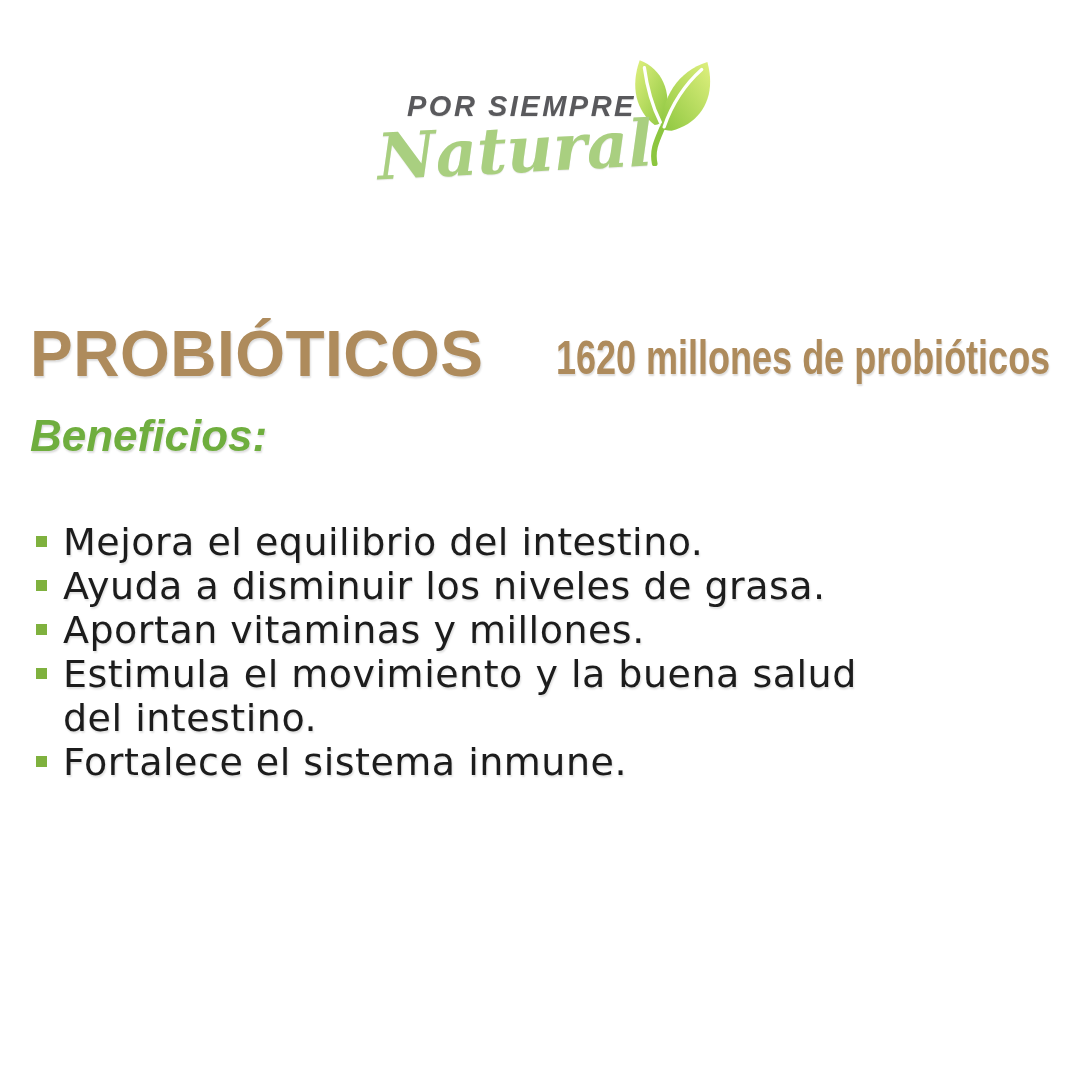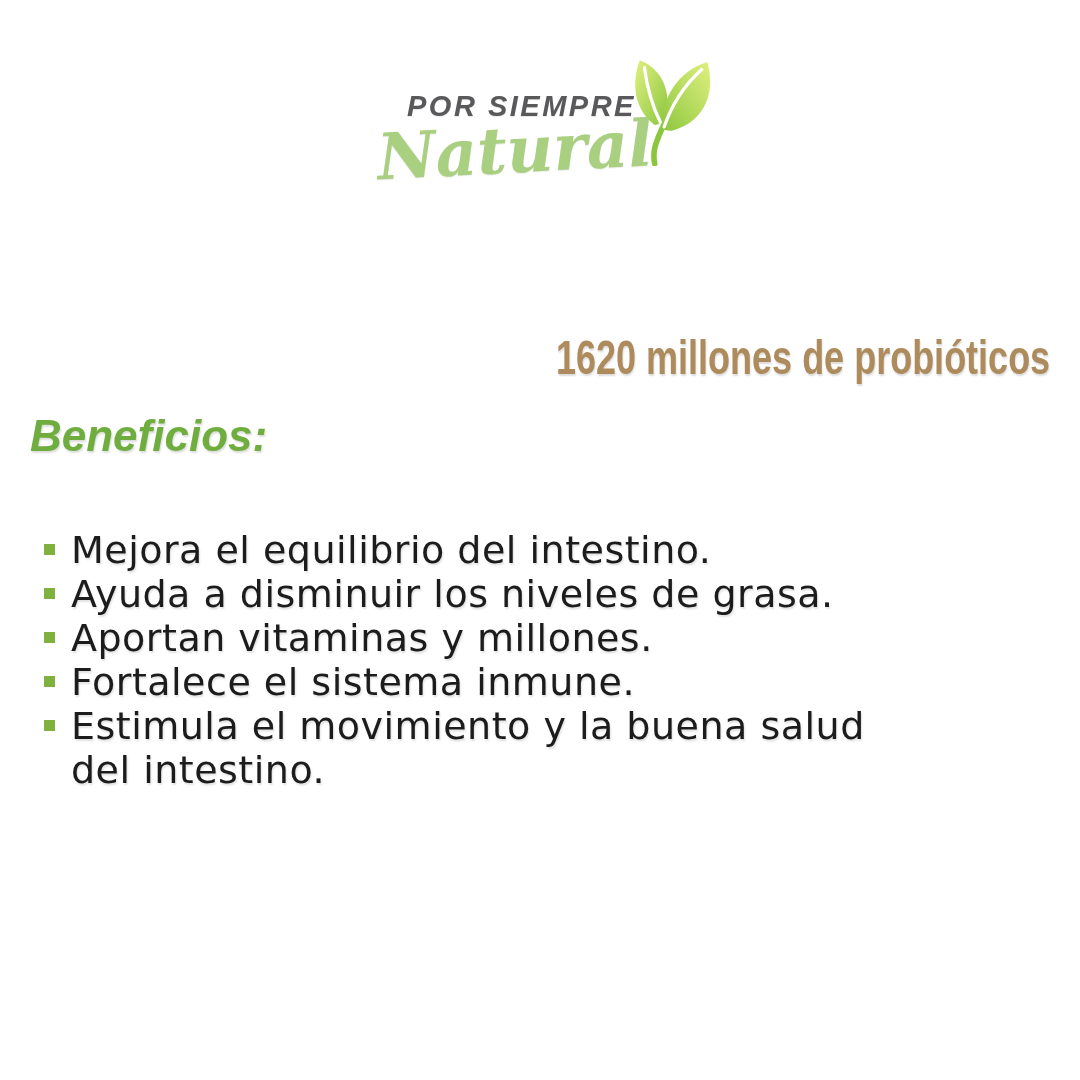--- a/index.html
+++ b/index.html
@@ -93,21 +93,21 @@
     color: var(--green, #6fae3e);
     text-shadow: 1px 2px 2px rgba(0,0,0,0.14);
     white-space: nowrap;
   }
 
   
   .benefits {
     position: absolute;
     left: 36px;
     top: 520px;
-    margin: 8px;
+    margin: 0;
     padding: 0;
     list-style: none;
   }
   .benefits li {
     display: flex;
     align-items: flex-start;
     gap: 16px;
     font-family: "DejaVu Sans", sans-serif;
     font-size: 38px;
     line-height: 44px;
@@ -147,42 +147,43 @@
 
       <path d="M44 79 C46 46 62 18 94 8 C104 44 88 73 56 81 C51 81 47 80 44 79 Z" fill="url(#leafGradR)"></path>
 
       <path d="M27 14 C30 36 36 56 44 72" fill="none" stroke="#ffffff" stroke-width="3.5" stroke-linecap="round"></path>
       <path d="M88 16 C70 32 56 54 48 77" fill="none" stroke="#ffffff" stroke-width="3.5" stroke-linecap="round"></path>
     </svg>
     <div class="logo-top">POR SIEMPRE</div>
     <div class="logo-script">Natural</div>
   </div>
 
+  <div class="title">PROBIÓTICOS</div>
   <div class="subtitle">1620 millones de probióticos</div>
   <div class="section-heading">Beneficios:</div>
 
   <ul class="benefits">
     <li>
       <span class="bullet"></span>
       <span class="li-text">Mejora el equilibrio del intestino.</span>
     </li>
     <li>
       <span class="bullet"></span>
       <span class="li-text">Ayuda a disminuir los niveles de grasa.</span>
     </li>
     <li>
       <span class="bullet"></span>
       <span class="li-text">Aportan vitaminas y millones.</span>
     </li>
     <li>
       <span class="bullet"></span>
-      <span class="li-text">Fortalece el sistema inmune.</span>
-    </li>
-    <li>
-      <span class="bullet"></span>
       <span class="li-text">
         <span>Estimula el movimiento y la buena salud</span><br>
         <span>del intestino.</span>
       </span>
+    </li>
+    <li>
+      <span class="bullet"></span>
+      <span class="li-text">Fortalece el sistema inmune.</span>
     </li>
   </ul>
 
 </div>
 
 </body></html>

